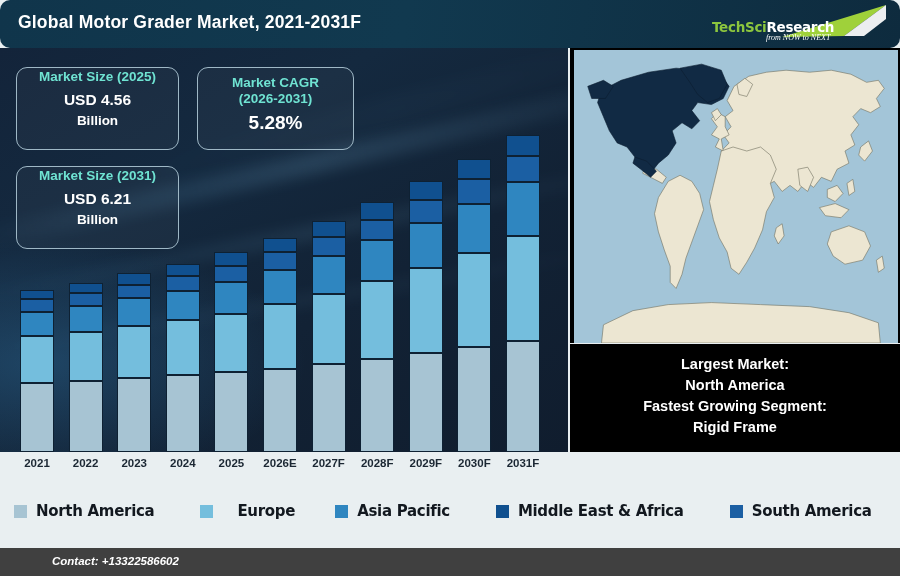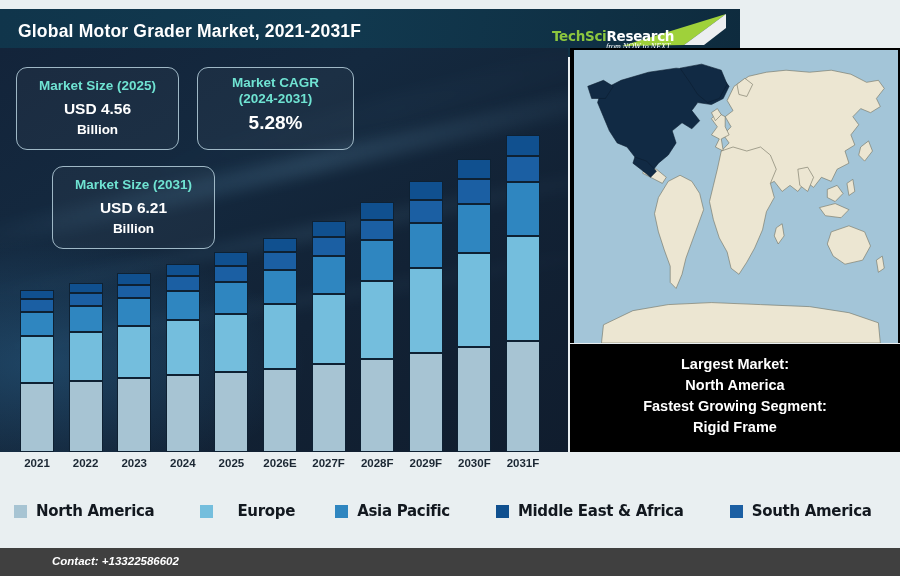--- a/index.html
+++ b/index.html
@@ -10,24 +10,25 @@
     overflow: hidden;
   }
   #page {
     position: relative;
     width: 900px; height: 576px;
     background: #e9eff1;
   }
 
   
   #header {
-    position: absolute; left: 0; top: 9px;
-    width: 740px; height: 48px;
+    position: absolute; left: 0; top: 0;
+    width: 900px; height: 48px;
     background: linear-gradient(100deg, #10354b 0%, #11394f 45%, #0e2b3e 100%);
     overflow: hidden;
+    border-radius: 10px;
   }
   #header-title {
     position: absolute; left: 18px; top: 12px;
     font-size: 17.5px; font-weight: bold; color: #ffffff;
     letter-spacing: 0.2px;
   }
   #logo-box {
     position: absolute; right: 8px; top: 2px;
     width: 186px; height: 44px;
   }
@@ -65,39 +66,38 @@
   #sw3 { left: -30px; top: 300px; width: 620px; height: 10px; transform: rotate(-9deg); opacity: 0.26; }
   #sw4 { left: 120px; top: 120px; width: 520px; height: 30px; transform: rotate(-15deg); opacity: 0.10; }
 
   
   .stat-card {
     position: absolute;
     border: 1.3px solid #9fb8c6;
     border-radius: 11px;
     background: rgba(255,255,255,0.035);
     text-align: center;
-    padding-top: 9px;
   }
   .stat-label {
     font-size: 13.5px; font-weight: bold; color: #6fe3d2;
     line-height: 17px;
   }
   .stat-value {
     font-size: 15.5px; font-weight: bold; color: #ffffff;
     line-height: 23px; margin-top: 3px;
   }
   .stat-unit {
     font-size: 13.5px; font-weight: bold; color: #ffffff;
     line-height: 19px;
   }
   #card-size-2025 { left: 16px; top: 19px;  width: 163px; height: 83px; }
   #card-cagr      { left: 197px; top: 19px; width: 157px; height: 83px; padding-top: 7px; }
   #card-cagr .stat-label { line-height: 16px; }
   #card-cagr .stat-value { font-size: 19px; margin-top: 4px; }
-  #card-size-2031 { left: 16px; top: 118px; width: 163px; height: 83px; margin-left: 36px; }
+  #card-size-2031 { left: 16px; top: 118px; width: 163px; height: 83px; }
 
   
   #chart {
     position: absolute; left: 0; top: 0;
     width: 568px; height: 404px;
   }
   .bar {
     position: absolute; bottom: 0;
     width: 34px;
     display: flex; flex-direction: column;
@@ -289,21 +289,21 @@
       </div>
 
     <div class="stat-card" id="card-size-2025">
       <div class="stat-label">Market Size (2025)</div>
       <div class="stat-value">USD 4.56</div>
       <div class="stat-unit">Billion</div>
     </div>
 
     <div class="stat-card" id="card-cagr">
       <div class="stat-label">Market CAGR</div>
-      <div class="stat-label">(2024-2031)</div>
+      <div class="stat-label">(2026-2031)</div>
       <div class="stat-value">5.28%</div>
     </div>
 
     <div class="stat-card" id="card-size-2031">
       <div class="stat-label">Market Size (2031)</div>
       <div class="stat-value">USD 6.21</div>
       <div class="stat-unit">Billion</div>
     </div>
   </div>
 

